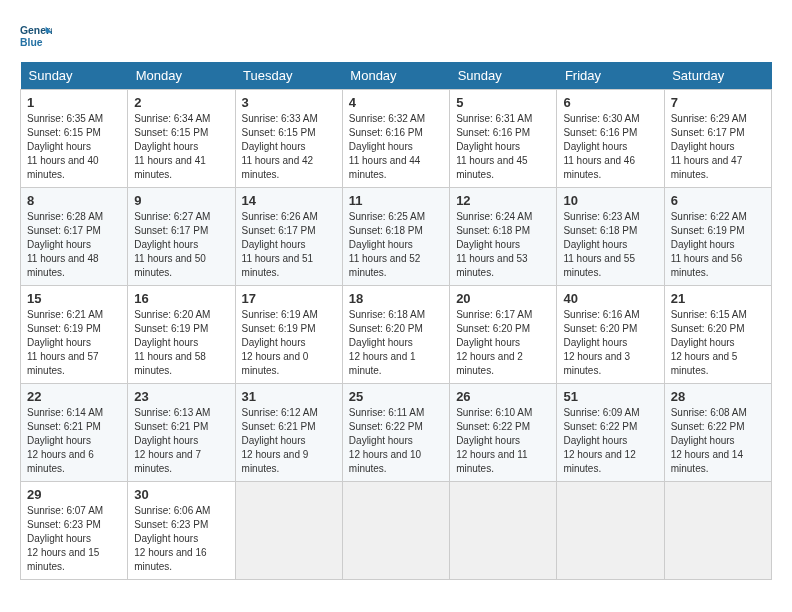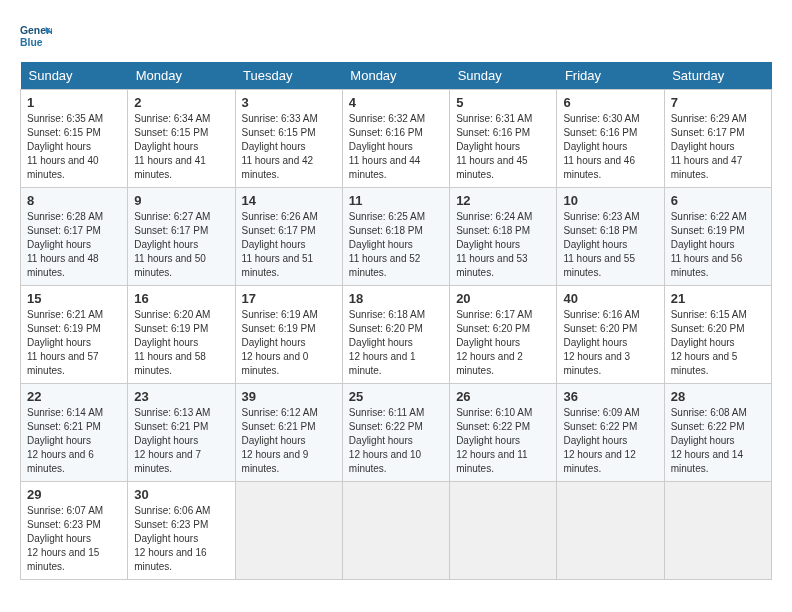--- a/index.html
+++ b/index.html
@@ -315,21 +315,21 @@
         <td>
           <span class="day-num">23</span>
         <div class="day-info">
           Sunrise: 6:13 AM<br>
           Sunset: 6:21 PM<br>
           Daylight hours<br>
           12 hours and 7 minutes.
         </div>
         </td>
         <td>
-          <span class="day-num">39</span>
+          <span class="day-num">31</span>
         <div class="day-info">
           Sunrise: 6:12 AM<br>
           Sunset: 6:21 PM<br>
           Daylight hours<br>
           12 hours and 9 minutes.
         </div>
         </td>
         <td>
           <span class="day-num">25</span>
         <div class="day-info">
@@ -342,21 +342,21 @@
         <td>
           <span class="day-num">26</span>
         <div class="day-info">
           Sunrise: 6:10 AM<br>
           Sunset: 6:22 PM<br>
           Daylight hours<br>
           12 hours and 11 minutes.
         </div>
         </td>
         <td>
-          <span class="day-num">36</span>
+          <span class="day-num">51</span>
         <div class="day-info">
           Sunrise: 6:09 AM<br>
           Sunset: 6:22 PM<br>
           Daylight hours<br>
           12 hours and 12 minutes.
         </div>
         </td>
         <td>
           <span class="day-num">28</span>
         <div class="day-info">

